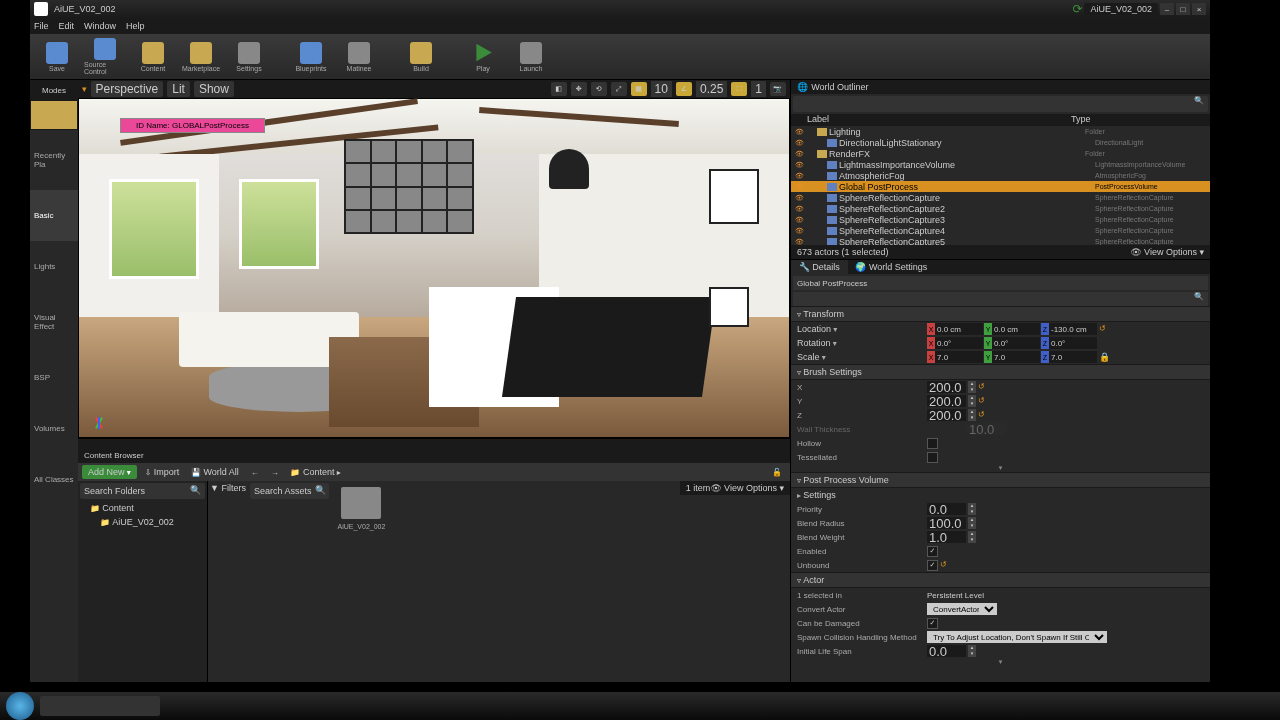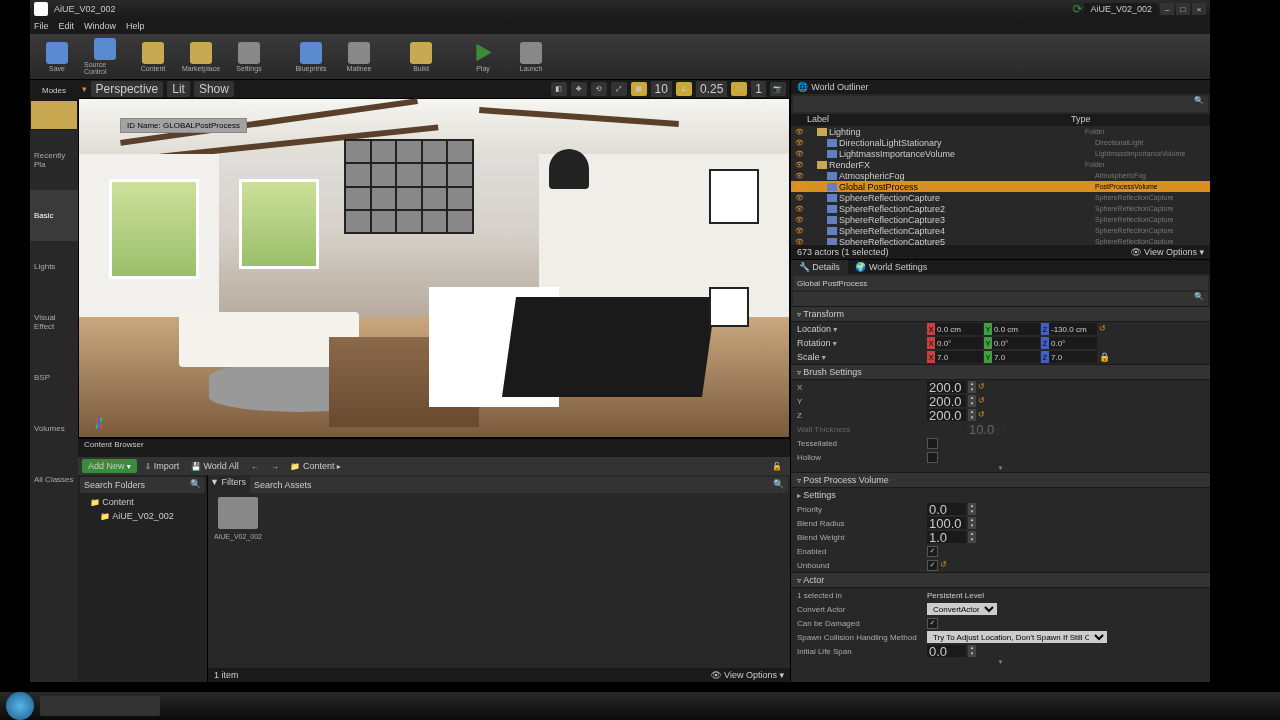--- a/index.html
+++ b/index.html
@@ -46,31 +46,31 @@
 .sofa{position:absolute;left:100px;bottom:70px;width:180px;height:55px;background:#f5f3ee;border-radius:4px}
 .rug{position:absolute;left:130px;bottom:25px;width:180px;height:50px;background:#999;border-radius:50%/30%}
 .cabinet{position:absolute;left:250px;bottom:10px;width:150px;height:90px;background:linear-gradient(#8a6a4a,#6a4a2f)}
 .counter{position:absolute;left:350px;bottom:30px;width:130px;height:120px;background:#fff}
 .table{position:absolute;left:430px;bottom:40px;width:200px;height:100px;background:#1a1a1a;transform:skewX(-8deg)}
 .lamp{position:absolute;left:470px;top:50px;width:40px;height:40px;background:#222;border-radius:50% 50% 10% 10%}
 .pic{position:absolute;background:#fff;border:2px solid #222}
 .gizmo{position:absolute;left:8px;bottom:8px;width:24px;height:24px}
 .gizmo .ax{position:absolute;width:2px;height:12px;left:11px;bottom:0}
 .content-browser{flex:1;background:#282828;display:flex;flex-direction:column;border-top:1px solid #000}
-.cb-tab{height:18px;background:#1a1a1a;padding:1px 6px;font-size:8px}
+.cb-tab{height:24px;background:#1a1a1a;padding:12px 6px;font-size:8px}
 .cb-tb{height:18px;background:#333;display:flex;align-items:center;padding:0 4px;gap:4px}
 .cb-tb .addnew{background:#3a8b3a;padding:2px 6px;border-radius:2px;color:#fff;font-size:8px}
 .cb-tb .btn{padding:2px 4px;font-size:8px}
 .cb-tb .crumb{padding:2px 4px;font-size:8px}
 .cb-body{flex:1;display:flex}
 .cb-tree{width:130px;background:#222;border-right:1px solid #000;display:flex;flex-direction:column}
 .cb-search{height:16px;background:#333;margin:2px;border-radius:2px;padding:0 18px 0 4px;font-size:8px;color:#666;display:flex;align-items:center;position:relative}
 .cb-search .mag{position:absolute;right:3px;top:2px;font-size:9px;color:#888}
 .cb-tree .node{padding:2px 4px 2px 12px;font-size:8px}
-.cb-assets{flex:1;display:flex;flex-direction:column}
+.cb-assets{flex:1;display:flex;}
 .cb-filter{height:16px;display:flex;gap:4px;padding:2px}
 .cb-grid{flex:1;padding:6px;display:flex;align-items:flex-start;gap:8px}
 .asset{width:48px;display:flex;flex-direction:column;align-items:center;gap:4px}
 .asset .thumb{width:40px;height:32px;background:#888;border-radius:2px}
 .asset .albl{font-size:7px;color:#aaa}
 .cb-status{height:14px;background:#1a1a1a;display:flex;align-items:center;justify-content:space-between;padding:0 6px;font-size:8px;color:#888}
 .right{width:420px;background:#282828;display:flex;flex-direction:column;border-left:1px solid #000}
 .panel-tab{height:14px;background:#1a1a1a;padding:1px 6px;font-size:8px;display:flex;align-items:center;gap:3px}
 .outliner{height:180px;display:flex;flex-direction:column;border-bottom:1px solid #000}
 .ol-search{height:16px;background:#333;margin:2px;border-radius:2px;position:relative}
@@ -78,21 +78,21 @@
 .ol-hdr .c1{width:280px;padding-left:16px}
 .ol-rows{flex:1;overflow:hidden}
 .ol-row{height:11px;display:flex;align-items:center;font-size:8px;padding-left:4px;position:relative}
 .ol-row .eye{width:10px;color:#e89030;font-size:7px}
 .ol-row .ico{width:10px;height:8px;background:#666;margin:0 2px}
 .ol-row .lbl{flex:0 0 256px;overflow:hidden;white-space:nowrap}
 .ol-row .typ{color:#777;font-size:7px}
 .ol-row.sel{background:#d89020}
 .ol-row.sel .lbl,.ol-row.sel .typ{color:#000}
 .ol-foot{height:14px;background:#1a1a1a;display:flex;align-items:center;justify-content:space-between;padding:0 6px;font-size:8px;color:#888}
-.tooltip{position:absolute;background:#a3a3a3;color:#000;padding:2px 6px;font-size:8px;border:1px solid #888;z-index:10}
+.tooltip{position:absolute;background:#ec4899;color:#000;padding:2px 15px;font-size:8px;border:1px solid #888;z-index:10}
 .details{flex:1;display:flex;flex-direction:column;overflow:hidden}
 .det-tabs{height:14px;background:#1a1a1a;display:flex}
 .det-tabs .dt{padding:1px 8px;font-size:8px;display:flex;align-items:center;gap:2px}
 .det-tabs .dt.active{background:#282828}
 .det-hdr{height:14px;background:#333;margin:2px;font-size:8px;display:flex;align-items:center;padding:0 4px}
 .det-search{height:14px;background:#333;margin:0 2px;position:relative}
 .det-body{flex:1;overflow:hidden}
 .sect{background:#333;padding:2px 6px;font-size:8px;border-top:1px solid #1a1a1a;border-bottom:1px solid #1a1a1a}
 .prop{display:flex;align-items:center;height:14px;padding:0 6px}
 .prop .plbl{width:130px;font-size:8px;color:#aaa}
@@ -329,31 +329,31 @@
             </div>
             <div class="ol-row">
               <span class="eye">👁</span>
               <span style="width:20px"></span>
               <span class="ico" style="background:#6080c0"></span>
               <span class="lbl">DirectionalLightStationary</span>
               <span class="typ">DirectionalLight</span>
             </div>
             <div class="ol-row">
               <span class="eye">👁</span>
-              <span style="width:20px"></span>
-              <span class="ico" style="background:#6080c0"></span>
-              <span class="lbl">LightmassImportanceVolume</span>
-              <span class="typ">LightmassImportanceVolume</span>
-            </div>
-            <div class="ol-row">
-              <span class="eye">👁</span>
               <span style="width:10px"></span>
               <span class="ico" style="background:#c8a850"></span>
               <span class="lbl">RenderFX</span>
               <span class="typ">Folder</span>
+            </div>
+            <div class="ol-row">
+              <span class="eye">👁</span>
+              <span style="width:20px"></span>
+              <span class="ico" style="background:#6080c0"></span>
+              <span class="lbl">LightmassImportanceVolume</span>
+              <span class="typ">LightmassImportanceVolume</span>
             </div>
             <div class="ol-row">
               <span class="eye">👁</span>
               <span style="width:20px"></span>
               <span class="ico" style="background:#6080c0"></span>
               <span class="lbl">AtmosphericFog</span>
               <span class="typ">AtmosphericFog</span>
             </div>
             <div class="ol-row sel">
               <span class="eye">👁</span>
@@ -515,27 +515,27 @@
                 <span class="reset">↺</span>
               </div>
             </div>
           <div class="prop">
               <div class="plbl" style="color:#666">Wall Thickness</div>
               <div class="pval">
                 <input class="numbox" style="background: rgb(42, 42, 42); color: rgb(102, 102, 102); margin-left: 40px;" value="10.0">
               </div>
             </div>
           <div class="prop">
+              <div class="plbl">Hollow</div>
+              <div class="pval">
+                <div class="chk"></div>
+              </div>
+            </div>
+          <div class="prop">
               <div class="plbl">Tessellated</div>
-              <div class="pval">
-                <div class="chk"></div>
-              </div>
-            </div>
-          <div class="prop">
-              <div class="plbl">Hollow</div>
               <div class="pval">
                 <div class="chk"></div>
               </div>
             </div>
           <div style="text-align:center;font-size:7px;color:#888">▾</div>
 
           <div class="sect">▿ <span>Post Process Volume</span></div>
           <div class="prop">
               <div class="plbl">▸ <span>Settings</span></div>
             </div>

